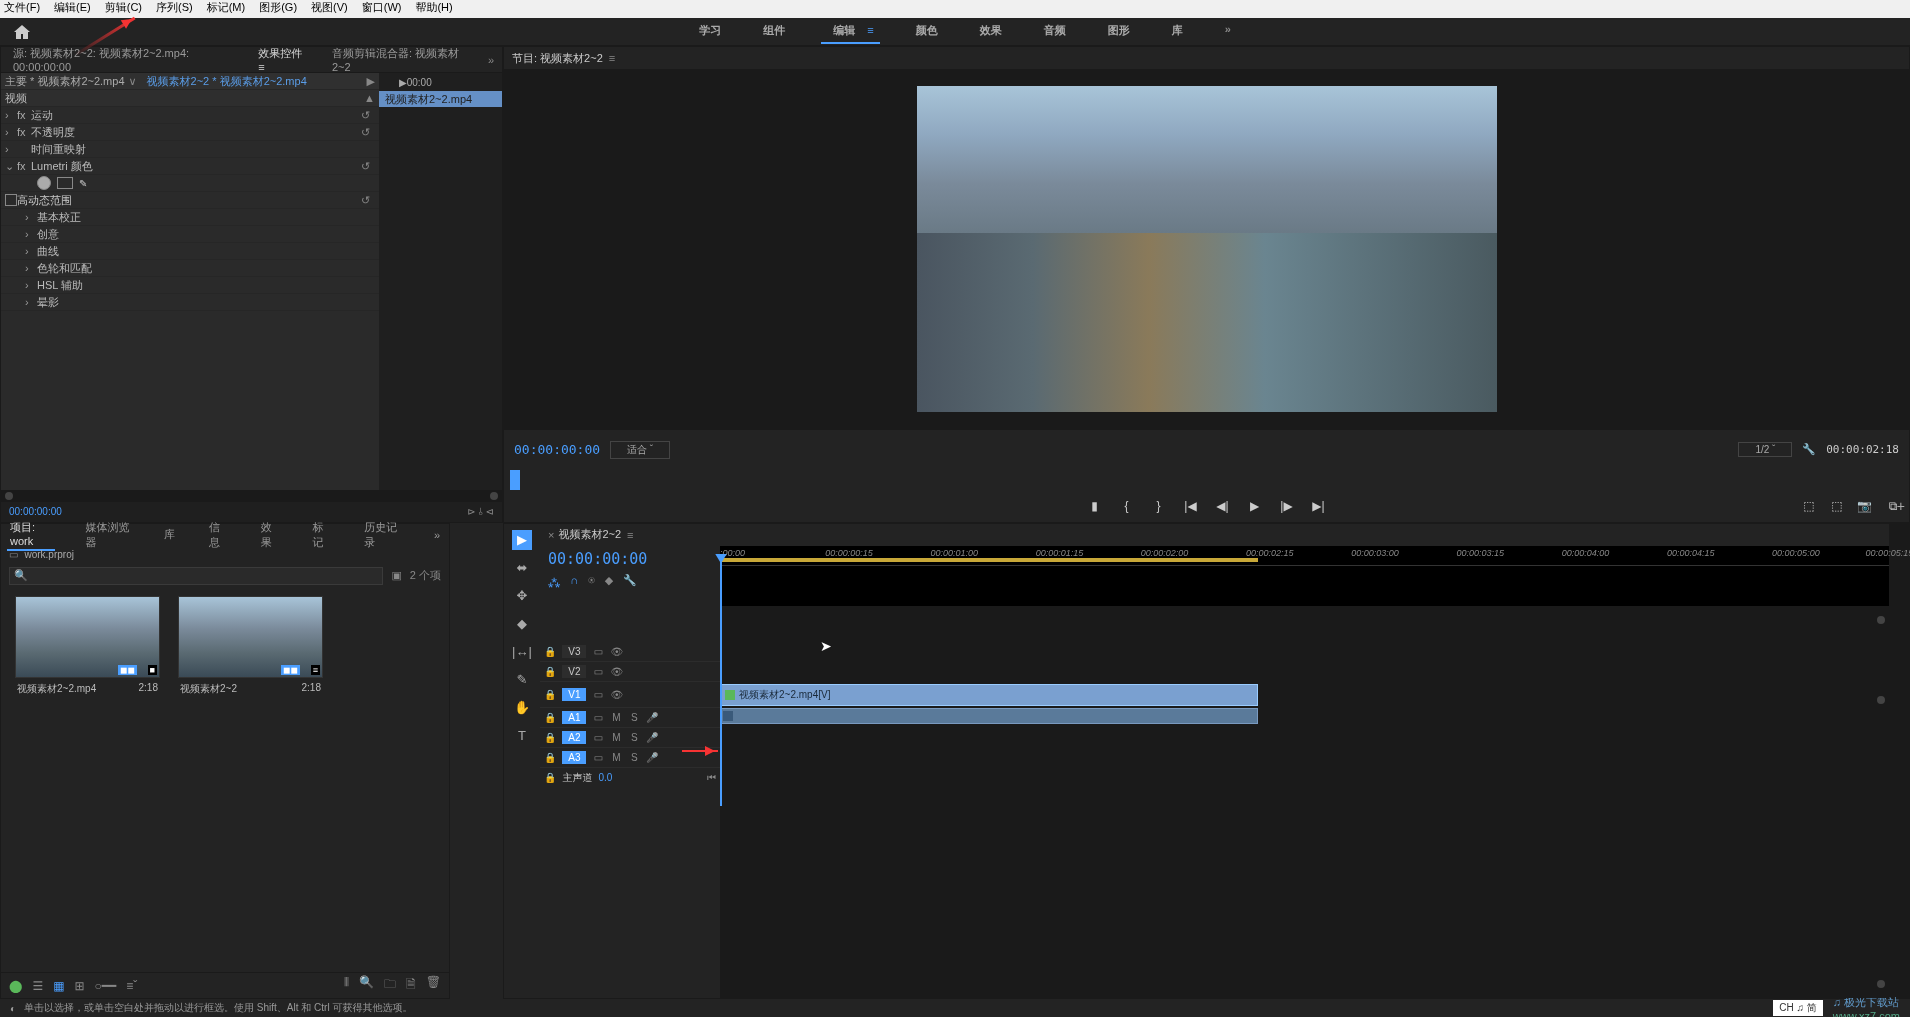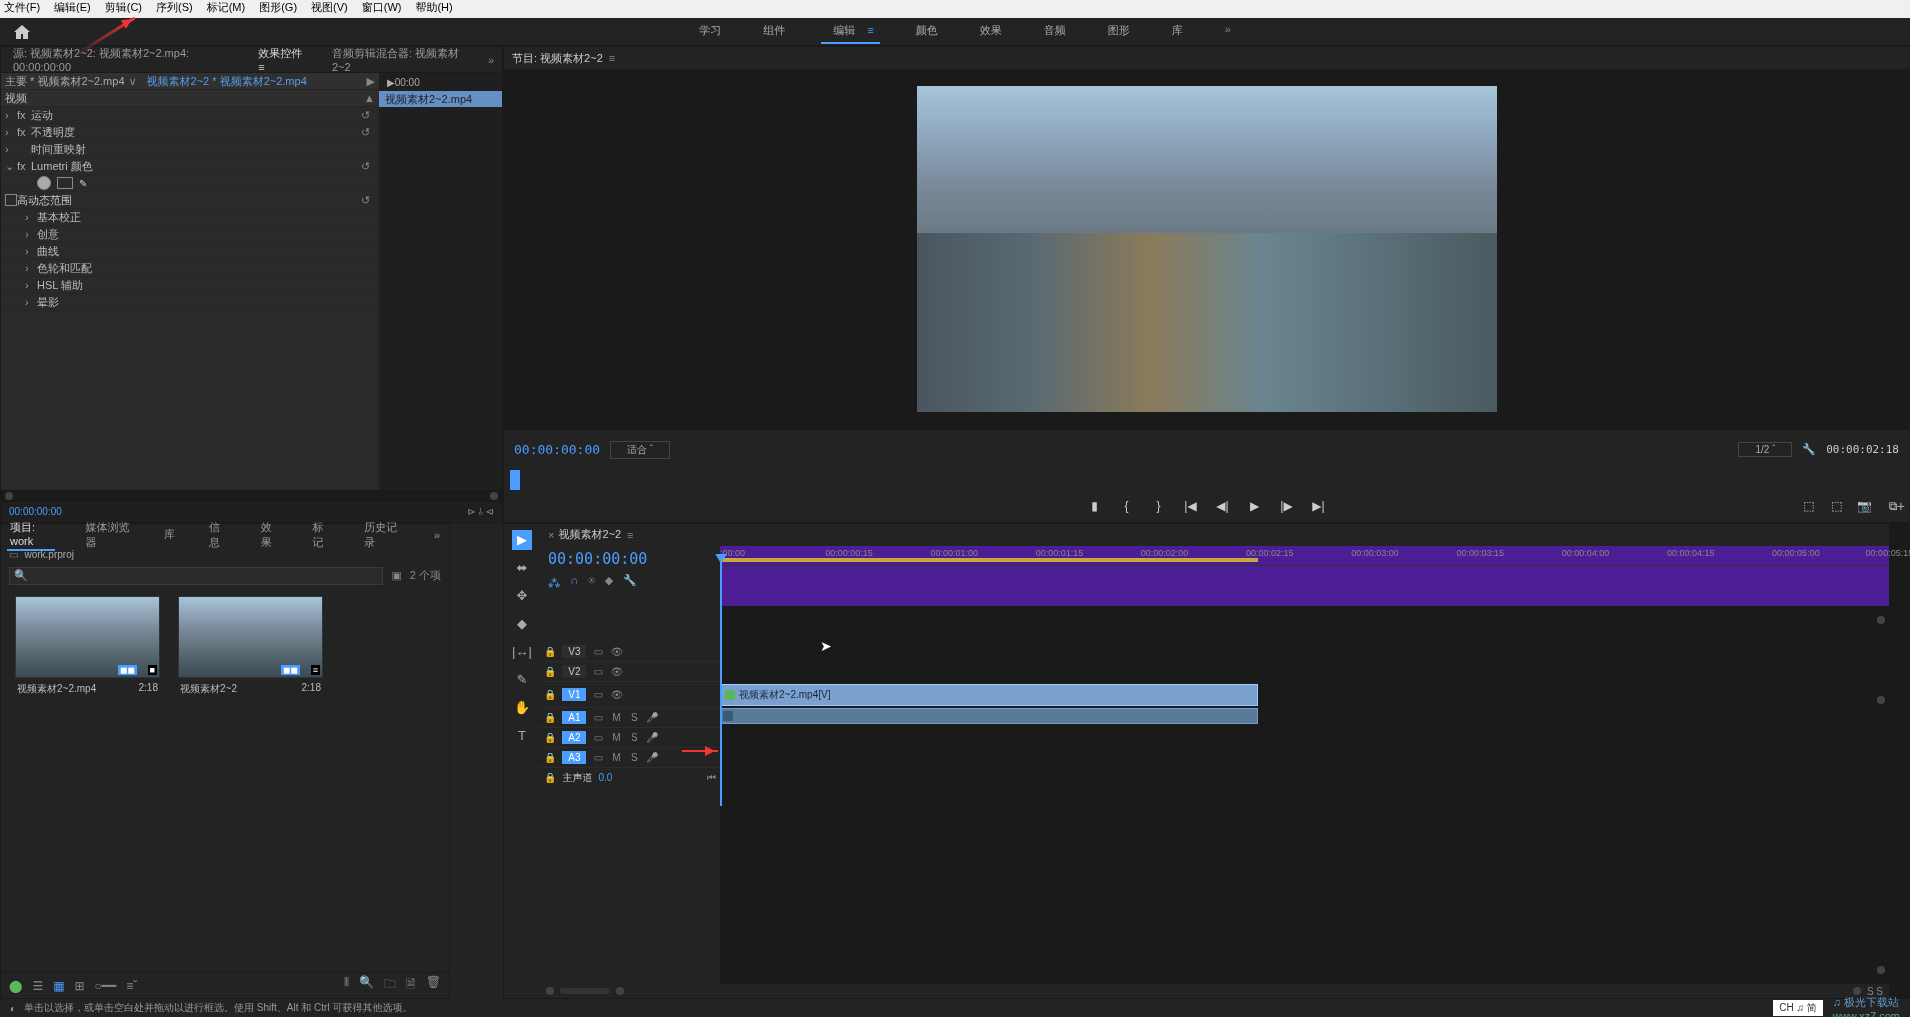--- a/index.html
+++ b/index.html
@@ -2,21 +2,21 @@
 <html><head>
 <meta charset="utf-8">
 <style>
 * { margin: 0; padding: 0; box-sizing: border-box; font-family: "Microsoft YaHei", Arial, sans-serif; }
 body { background: #232323; color: #c8c8c8; overflow: hidden; font-size: 11px; }
 .menubar { height: 18px; background: #f0f0f0; color: #000; display: flex; align-items: flex-start; padding: 0 4px; font-size: 11px; }
 .menubar span { margin-right: 14px; cursor: pointer; }
 .toolbar { height: 28px; background: #232323; display: flex; align-items: center; padding: 0 12px; border-bottom: 1px solid #1a1a1a; }
 .home-btn { width: 20px; height: 20px; display: flex; align-items: center; justify-content: center; }
 .workspace-tabs { flex: 1; display: flex; justify-content: center; gap: 30px; }
-.workspace-tabs span { color: #aaa; cursor: pointer; padding: 4px 6px; }
+.workspace-tabs span { color: #aaa; cursor: pointer; padding: 4px 6px; font-weight: bold; }
 .workspace-tabs .active { color: #4a9eff; border-bottom: 2px solid #4a9eff; }
 .workspace-tabs .overflow { color: #888; }
 .main { display: flex; height: calc(100vh - 46px - 18px); }
 .left-col { width: 503px; display: flex; flex-direction: column; }
 .right-col { flex: 1; display: flex; flex-direction: column; }
 .panel { background: #232323; border: 1px solid #1a1a1a; }
 .panel-header { height: 26px; display: flex; align-items: center; padding: 0 8px; font-size: 11px; color: #9a9a9a; border-bottom: 1px solid #1a1a1a; }
 .panel-header .tab { margin-right: 16px; cursor: pointer; padding: 2px 4px; }
 .panel-header .tab.active { color: #d8d8d8; border-bottom: 1px solid #4a9eff; }
 .panel-header .overflow { margin-left: auto; color: #888; }
@@ -35,21 +35,21 @@
 .ec-row.section { background: #2e2e2e; color: #ddd; }
 .ec-row.indent1 { padding-left: 24px; }
 .lumetri-toggles { padding-left: 32px; display: flex; align-items: center; gap: 6px; }
 .circle-toggle { width: 14px; height: 14px; border: 1px solid #888; border-radius: 50%; }
 .circle-toggle.filled { background: #aaa; }
 .rect-toggle { width: 16px; height: 12px; border: 1px solid #888; }
 .pen-icon { font-size: 10px; }
 .hdr-row { display: flex; align-items: center; justify-content: center; }
 .checkbox { width: 12px; height: 12px; border: 1px solid #888; }
 .ec-right-clip { position: absolute; top: 2px; left: 0; right: 0; }
-.ec-right-time { color: #aaa; font-size: 10px; padding: 2px 8px; }
+.ec-right-time { color: #aaa; font-size: 10px; padding: 2px 20px; }
 .ec-right-clipblock { background: #6590c6; color: #222; padding: 2px 6px; font-size: 11px; height: 16px; display: flex; align-items: center; margin-top: 1px; }
 .ec-footer { height: 20px; background: #1f1f1f; display: flex; align-items: center; padding: 0 8px; font-size: 10px; color: #4a9eff; position: relative; }
 .program-monitor { flex: 1; display: flex; flex-direction: column; border: 1px solid #1a1a1a; }
 .pm-header { height: 22px; display: flex; align-items: center; padding: 0 8px; font-size: 11px; color: #ccc; }
 .pm-body { flex: 1; background: #1a1a1a; display: flex; align-items: center; justify-content: center; position: relative; }
 .pm-video { width: 580px; height: 326px; background: linear-gradient(180deg, #a8c4d8 0%, #8fa8c0 15%, #7a8a9a 30%, #6a7a86 45%, #8a9080 60%, #5a6a72 75%, #3a4a56 100%); position: relative; overflow: hidden; }
 .pm-video::before { content: ''; position: absolute; top: 45%; left: 0; right: 0; bottom: 0; background: linear-gradient(90deg, #4a5560 0%, #5a6a72 20%, #8a7a5a 40%, #6a8590 60%, #4a5a60 100%); }
 .pm-controls { height: 40px; display: flex; align-items: center; padding: 0 10px; gap: 10px; }
 .pm-timecode { color: #4a9eff; font-size: 13px; font-family: monospace; }
 .pm-fit { color: #aaa; border: 1px solid #444; padding: 1px 16px; font-size: 10px; }
@@ -82,21 +82,21 @@
 .tl-tool { width: 20px; height: 20px; display: flex; align-items: center; justify-content: center; color: #aaa; cursor: pointer; font-size: 13px; }
 .tl-tool.active { background: #4a9eff; color: #fff; }
 .tl-main { flex: 1; display: flex; flex-direction: column; }
 .tl-header { height: 22px; display: flex; align-items: center; padding: 0 8px; font-size: 11px; }
 .tl-header .seq-name { color: #ccc; }
 .tl-top { height: 60px; display: flex; }
 .tl-top-left { width: 180px; padding: 4px 8px; }
 .tl-top-left .timecode { color: #4a9eff; font-size: 15px; font-family: monospace; }
 .tl-top-left .icons { display: flex; gap: 10px; margin-top: 6px; }
 .tl-top-left .icons span { color: #888; font-size: 11px; }
-.tl-top-right { flex: 1; position: relative; background: #4c1d95; }
+.tl-top-right { flex: 1; position: relative; background: #000000; font-style: italic; }
 .tl-ruler { height: 20px; display: flex; position: relative; border-bottom: 1px solid #333; }
 .tl-ruler-tick { position: absolute; color: #888; font-size: 9px; top: 2px; }
 .tl-ruler-bar { position: absolute; top: 12px; left: 0; width: 46%; height: 4px; background: #c8a838; }
 .tl-playhead { position: absolute; top: 10px; left: 0; width: 2px; height: 250px; background: #4a9eff; z-index: 10; }
 .tl-playhead::before { content: ''; position: absolute; top: -2px; left: -5px; width: 12px; height: 10px; background: #4a9eff; clip-path: polygon(0 0, 100% 0, 50% 100%); }
 .tl-tracks { flex: 1; display: flex; overflow: hidden; position: relative; }
 .tl-track-headers { width: 180px; background: #232323; }
 .tl-track-content { flex: 1; background: #1a1a1a; position: relative; }
 .tl-track-row { height: 20px; display: flex; align-items: center; border-bottom: 1px solid #2c2c2c; padding: 0 4px; gap: 6px; font-size: 10px; }
 .tl-track-row.tall { height: 26px; }
@@ -467,28 +467,20 @@
             </div>
             <div class="tl-audio-clip" style="top:102px;left:0;width:46%">
               <div style="width:10px;height:10px;background:#3a5a7a;margin:2px"></div>
             </div>
             <div style="position:absolute;top:32px;left:100px;font-size:14px;color:#fff">➤</div>
             <div style="position:absolute;right:4px;top:10px" class="scroll-dot"></div>
             <div style="position:absolute;right:4px;top:90px" class="scroll-dot"></div>
             <div style="position:absolute;right:4px;bottom:10px" class="scroll-dot"></div>
           </div>
         </div>
-        <div style="height:14px;display:flex;align-items:center;padding:0 6px;gap:6px">
-          <div class="scroll-dot"></div>
-          <div style="width:50px;height:6px;background:#333;border-radius:3px"></div>
-          <div class="scroll-dot"></div>
-          <div style="flex:1"></div>
-          <div class="scroll-dot"></div>
-          <span style="color:#888;font-size:10px">S S</span>
-        </div>
       </div>
       <div style="width:20px;background:#1a1a1a"></div>
     </div>
   </div>
 </div>
 
 <div class="statusbar">
   <span style="margin-right:8px">◐</span>
   <span>单击以选择，或单击空白处并拖动以进行框选。使用 Shift、Alt 和 Ctrl 可获得其他选项。</span>
   <div class="right">

